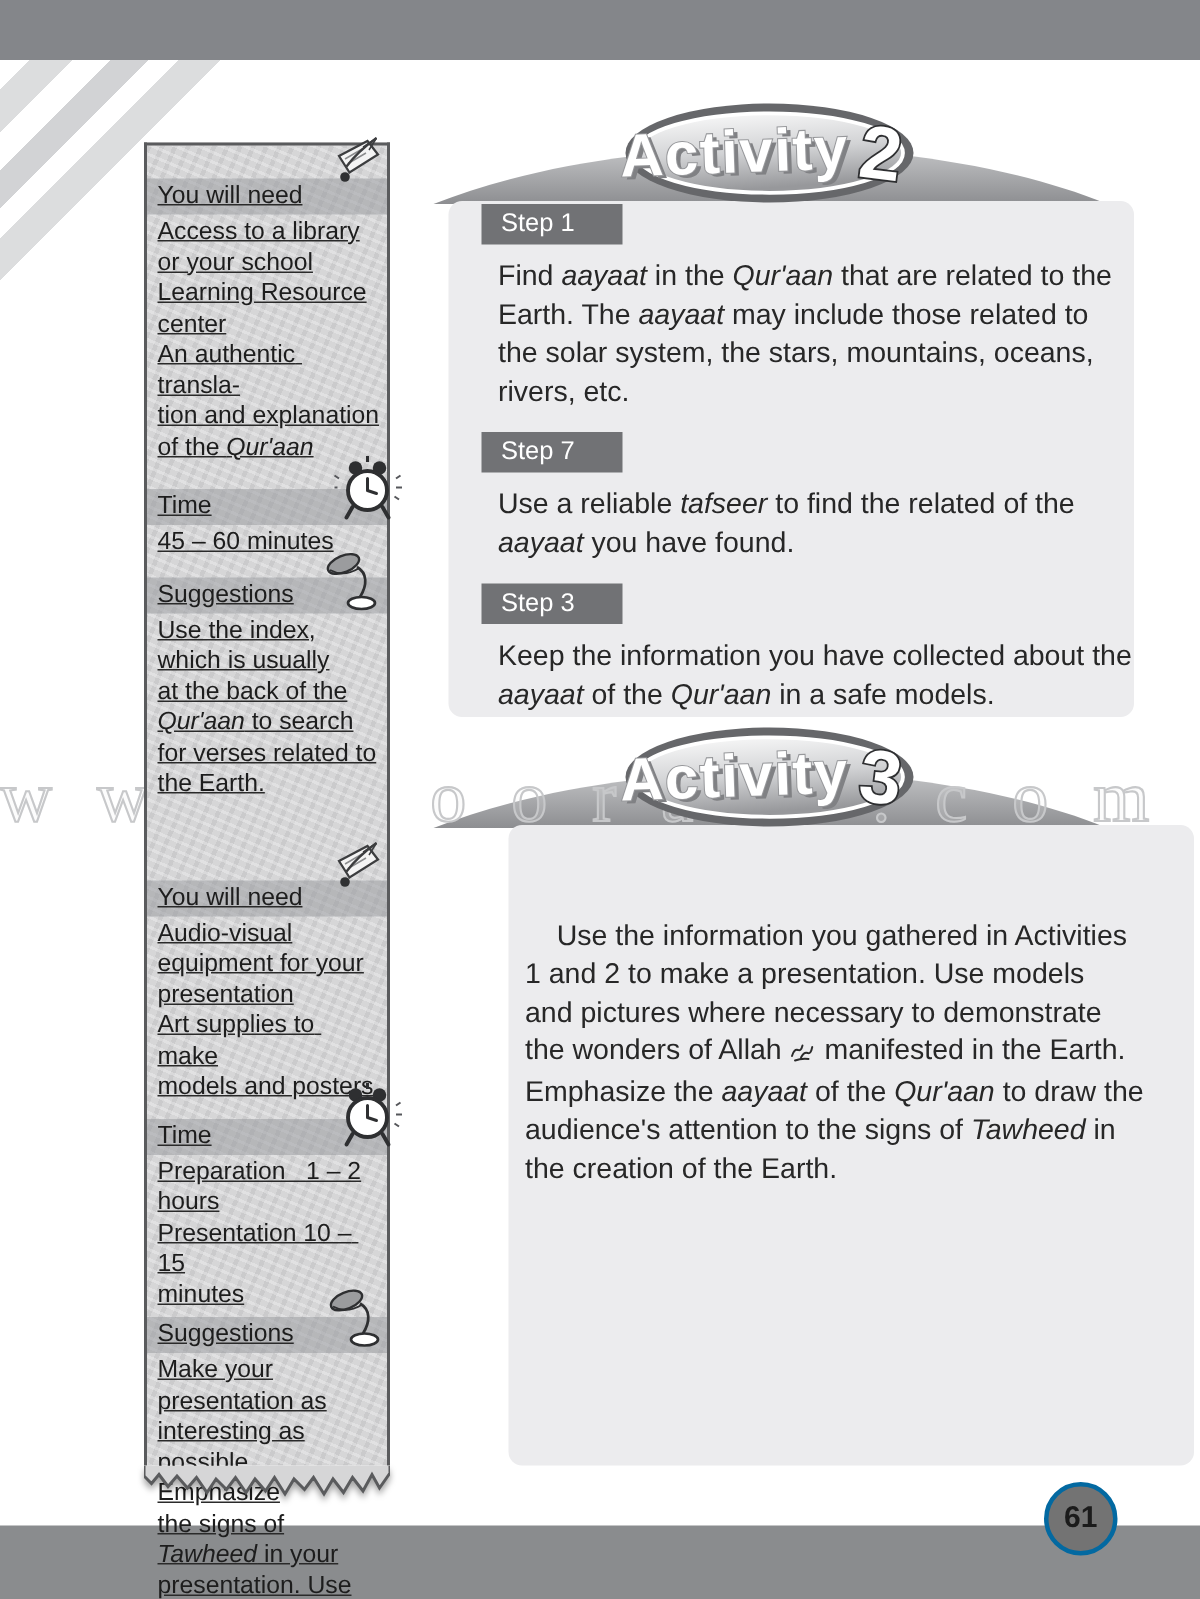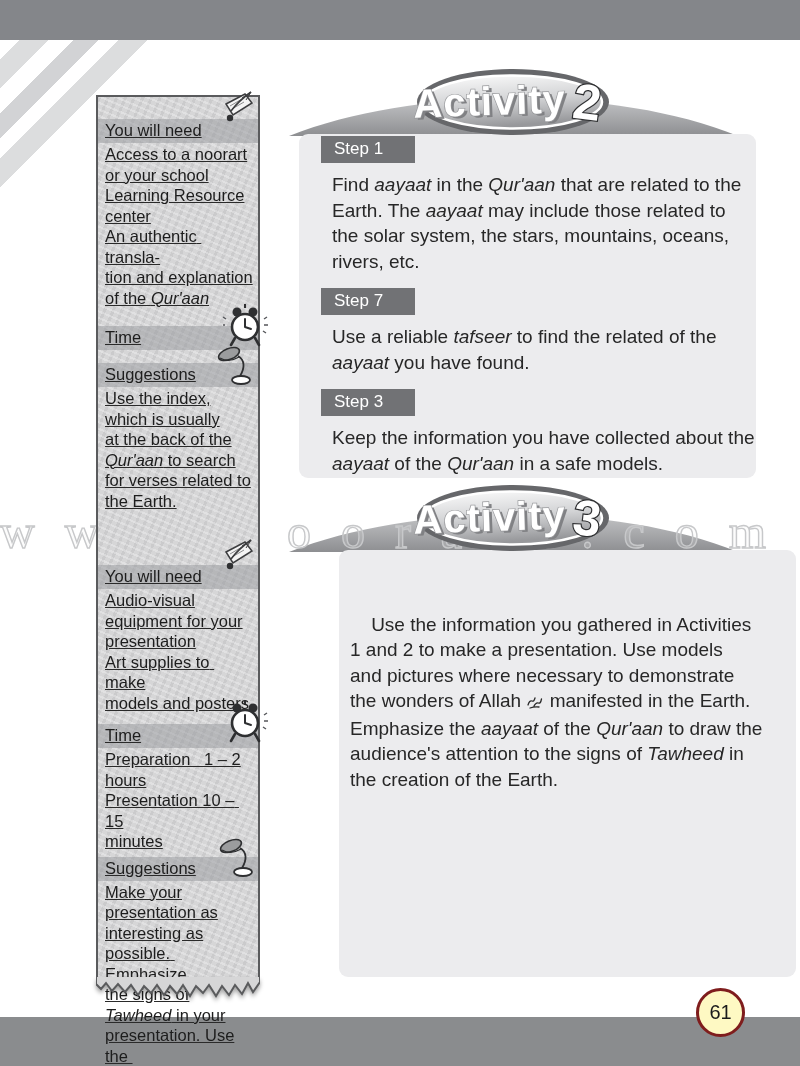--- a/index.html
+++ b/index.html
@@ -5,22 +5,22 @@
   html,body{margin:0;padding:0;}
   body{width:800px;height:1066px;position:relative;overflow:hidden;background:#ffffff;
        font-family:"Liberation Sans",sans-serif;color:#2a2a2a;}
   
   .top-bar{position:absolute;left:0;top:0;width:800px;height:40px;background:#84868a;z-index:1;}
   .bottom-bar{position:absolute;left:0;top:1017px;width:800px;height:49px;background:#8a8c8e;z-index:0;}
   .swoosh{position:absolute;left:0;top:40px;width:170px;height:150px;z-index:0;
           background:repeating-linear-gradient(135deg,#ffffff 0 14px,#dcddde 14px 34px,#ffffff 34px 52px,#d2d3d5 52px 70px);
           clip-path:polygon(0 0,100% 0,0 100%);}
   .page-circle{position:absolute;left:696px;top:988px;width:43px;height:43px;border-radius:50%;
-          background:#fef9c3;border:3px solid #7f1d1d;z-index:4;text-align:center;line-height:43px;
-          font-size:20px;font-weight:normal;color:#1b1b1b;}
+          background:#737373;border:3px solid #0369a1;z-index:4;text-align:center;line-height:43px;
+          font-size:20px;font-weight:bold;color:#1b1b1b;}
   .watermark{position:absolute;left:0px;top:504px;z-index:2;white-space:nowrap;
           font-family:"Liberation Serif",serif;font-size:48px;letter-spacing:30px;
           color:rgba(238,238,240,0.18);-webkit-text-stroke:1.4px #c7c8ca;}
   
   .panel{position:absolute;left:299px;width:457px;background:#ececee;border-radius:9px;z-index:1;}
   .panel2{top:134px;height:344px;padding:2px 0 0 22px;box-sizing:border-box;}
   .panel3{top:550px;height:427px;padding:36px 0 0 11px;box-sizing:border-box;margin-left:40px;}
   .wings{position:absolute;left:285px;width:457px;height:68px;z-index:1;overflow:visible;}
   .w2{top:70px;} .w3{top:486px;}
   .oval{position:absolute;left:285px;width:457px;height:76px;z-index:3;overflow:visible;}
@@ -139,21 +139,21 @@
     <span class="sb-icon" style="right:0px;top:-30px;">
       <svg width="40" height="40" viewBox="0 0 40 40">
         <path d="M8,15 L27,5 L34,14 L15,26 Z" fill="#f4f4f4" stroke="#3c3d3f" stroke-width="1.5"></path>
         <path d="M12,17 L24,10 M14,20 L26,13" stroke="#8b8c8e" stroke-width="1"></path>
         <path d="M33,3 C26,8 19,14 13,22" fill="none" stroke="#3c3d3f" stroke-width="1.6"></path>
         <path d="M33,3 L28,11 M33,3 L24,9" stroke="#3c3d3f" stroke-width="1"></path>
         <circle cx="12" cy="29" r="3.2" fill="#2f3032"></circle>
       </svg>
     </span>
     <div class="sb-header">You will need</div>
-    <p class="sb-body"><span>Access to a noorart
+    <p class="sb-body"><span>Access to a library
 or your school
 Learning Resource
 center
 An authentic transla-
 tion and explanation
 of the </span><i>Qur'aan</i></p>
   </div>
 
   <div class="sb-block gap1">
     <span class="sb-icon" style="right:-10px;top:-24px;">
@@ -162,20 +162,21 @@
           <circle cx="31" cy="10" r="4.5" fill="#2e2f31"></circle>
         <path d="M23,6 L23,2" stroke="#2e2f31" stroke-width="2"></path>
         <circle cx="23" cy="25" r="13" fill="#ffffff" stroke="#2e2f31" stroke-width="2.6"></circle>
         <path d="M23,25 L23,17 M23,25 L29,27" stroke="#2e2f31" stroke-width="2" stroke-linecap="round"></path>
         <path d="M13,36 L9,43 M33,36 L37,43" stroke="#2e2f31" stroke-width="2.6" stroke-linecap="round"></path>
         <path d="M42,17 l3,-2 M42,23 l4,0 M41,29 l3,2" stroke="#55565a" stroke-width="1.4"></path>
         <path d="M4,17 l-3,-2 M3,23 l-2,0" stroke="#55565a" stroke-width="1.4"></path>
       </svg>
     </span>
     <div class="sb-header">Time</div>
+    <p class="sb-body"><span>45 – 60 minutes</span></p>
   </div>
 
   <div class="sb-block gap2">
     <span class="sb-icon" style="right:4px;top:-18px;">
       <svg width="40" height="44" viewBox="0 0 40 44">
         <ellipse cx="15" cy="9" rx="11" ry="5.5" transform="rotate(-22 15 9)" fill="#9b9c9e" stroke="#2e2f31" stroke-width="1.6"></ellipse>
         <path d="M6,13 q9,5 19,-1" fill="none" stroke="#2e2f31" stroke-width="1.2"></path>
         <path d="M24,11 C31,15 31,23 26,31" fill="none" stroke="#2e2f31" stroke-width="1.8"></path>
         <ellipse cx="27" cy="35" rx="9" ry="4" fill="#ffffff" stroke="#2e2f31" stroke-width="1.8"></ellipse>
       </svg>

